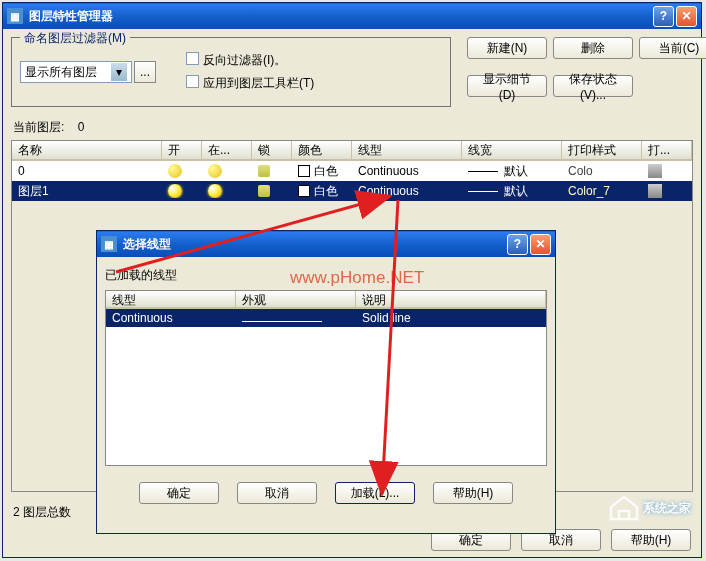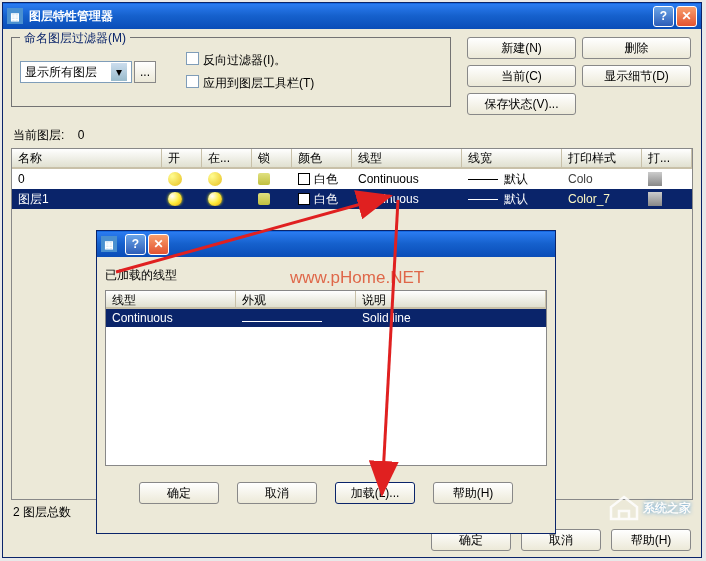--- a/index.html
+++ b/index.html
@@ -66,21 +66,21 @@
             <span class="box"></span>
             <span>反向过滤器(I)。</span>
           </div>
           <div class="checkbox" style="margin-top:6px">
             <span class="box"></span>
             <span>应用到图层工具栏(T)</span>
           </div>
         </div>
       </div>
     </div>
-    <div style="padding:8px;display:grid;grid-template-columns:1fr 1fr;gap:6px;width:240px">
+    <div style="padding:8px;display:grid;grid-template-columns:1fr 1fr 1fr;gap:6px;width:240px">
       <div class="btn">新建(N)</div>
       <div class="btn">删除</div>
       <div class="btn">当前(C)</div>
       <div class="btn">显示细节(D)</div>
       <div class="btn">保存状态(V)...</div>
     </div>
   </div>
 
   <div style="margin:4px 10px">
     <span>当前图层:</span>
@@ -160,20 +160,21 @@
   <div style="position:absolute;bottom:6px;right:10px;display:flex;gap:10px">
     <div class="btn">确定</div>
     <div class="btn">取消</div>
     <div class="btn">帮助(H)</div>
   </div>
 </div>
 
 <div class="window" style="left:96px;top:230px;width:460px;height:304px">
   <div class="titlebar">
     <span class="icon">▦</span>
+    <span class="title">选择线型</span>
     <span class="helpbtn">?</span>
     <span class="winbtn">✕</span>
   </div>
   <div style="padding:10px 8px 2px 8px">已加载的线型</div>
   <div class="sub-list" style="height:176px">
     <div class="sub-header">
       <div class="scol" style="width:130px">线型</div>
       <div class="scol" style="width:120px">外观</div>
       <div class="scol" style="flex:1">说明</div>
     </div>

